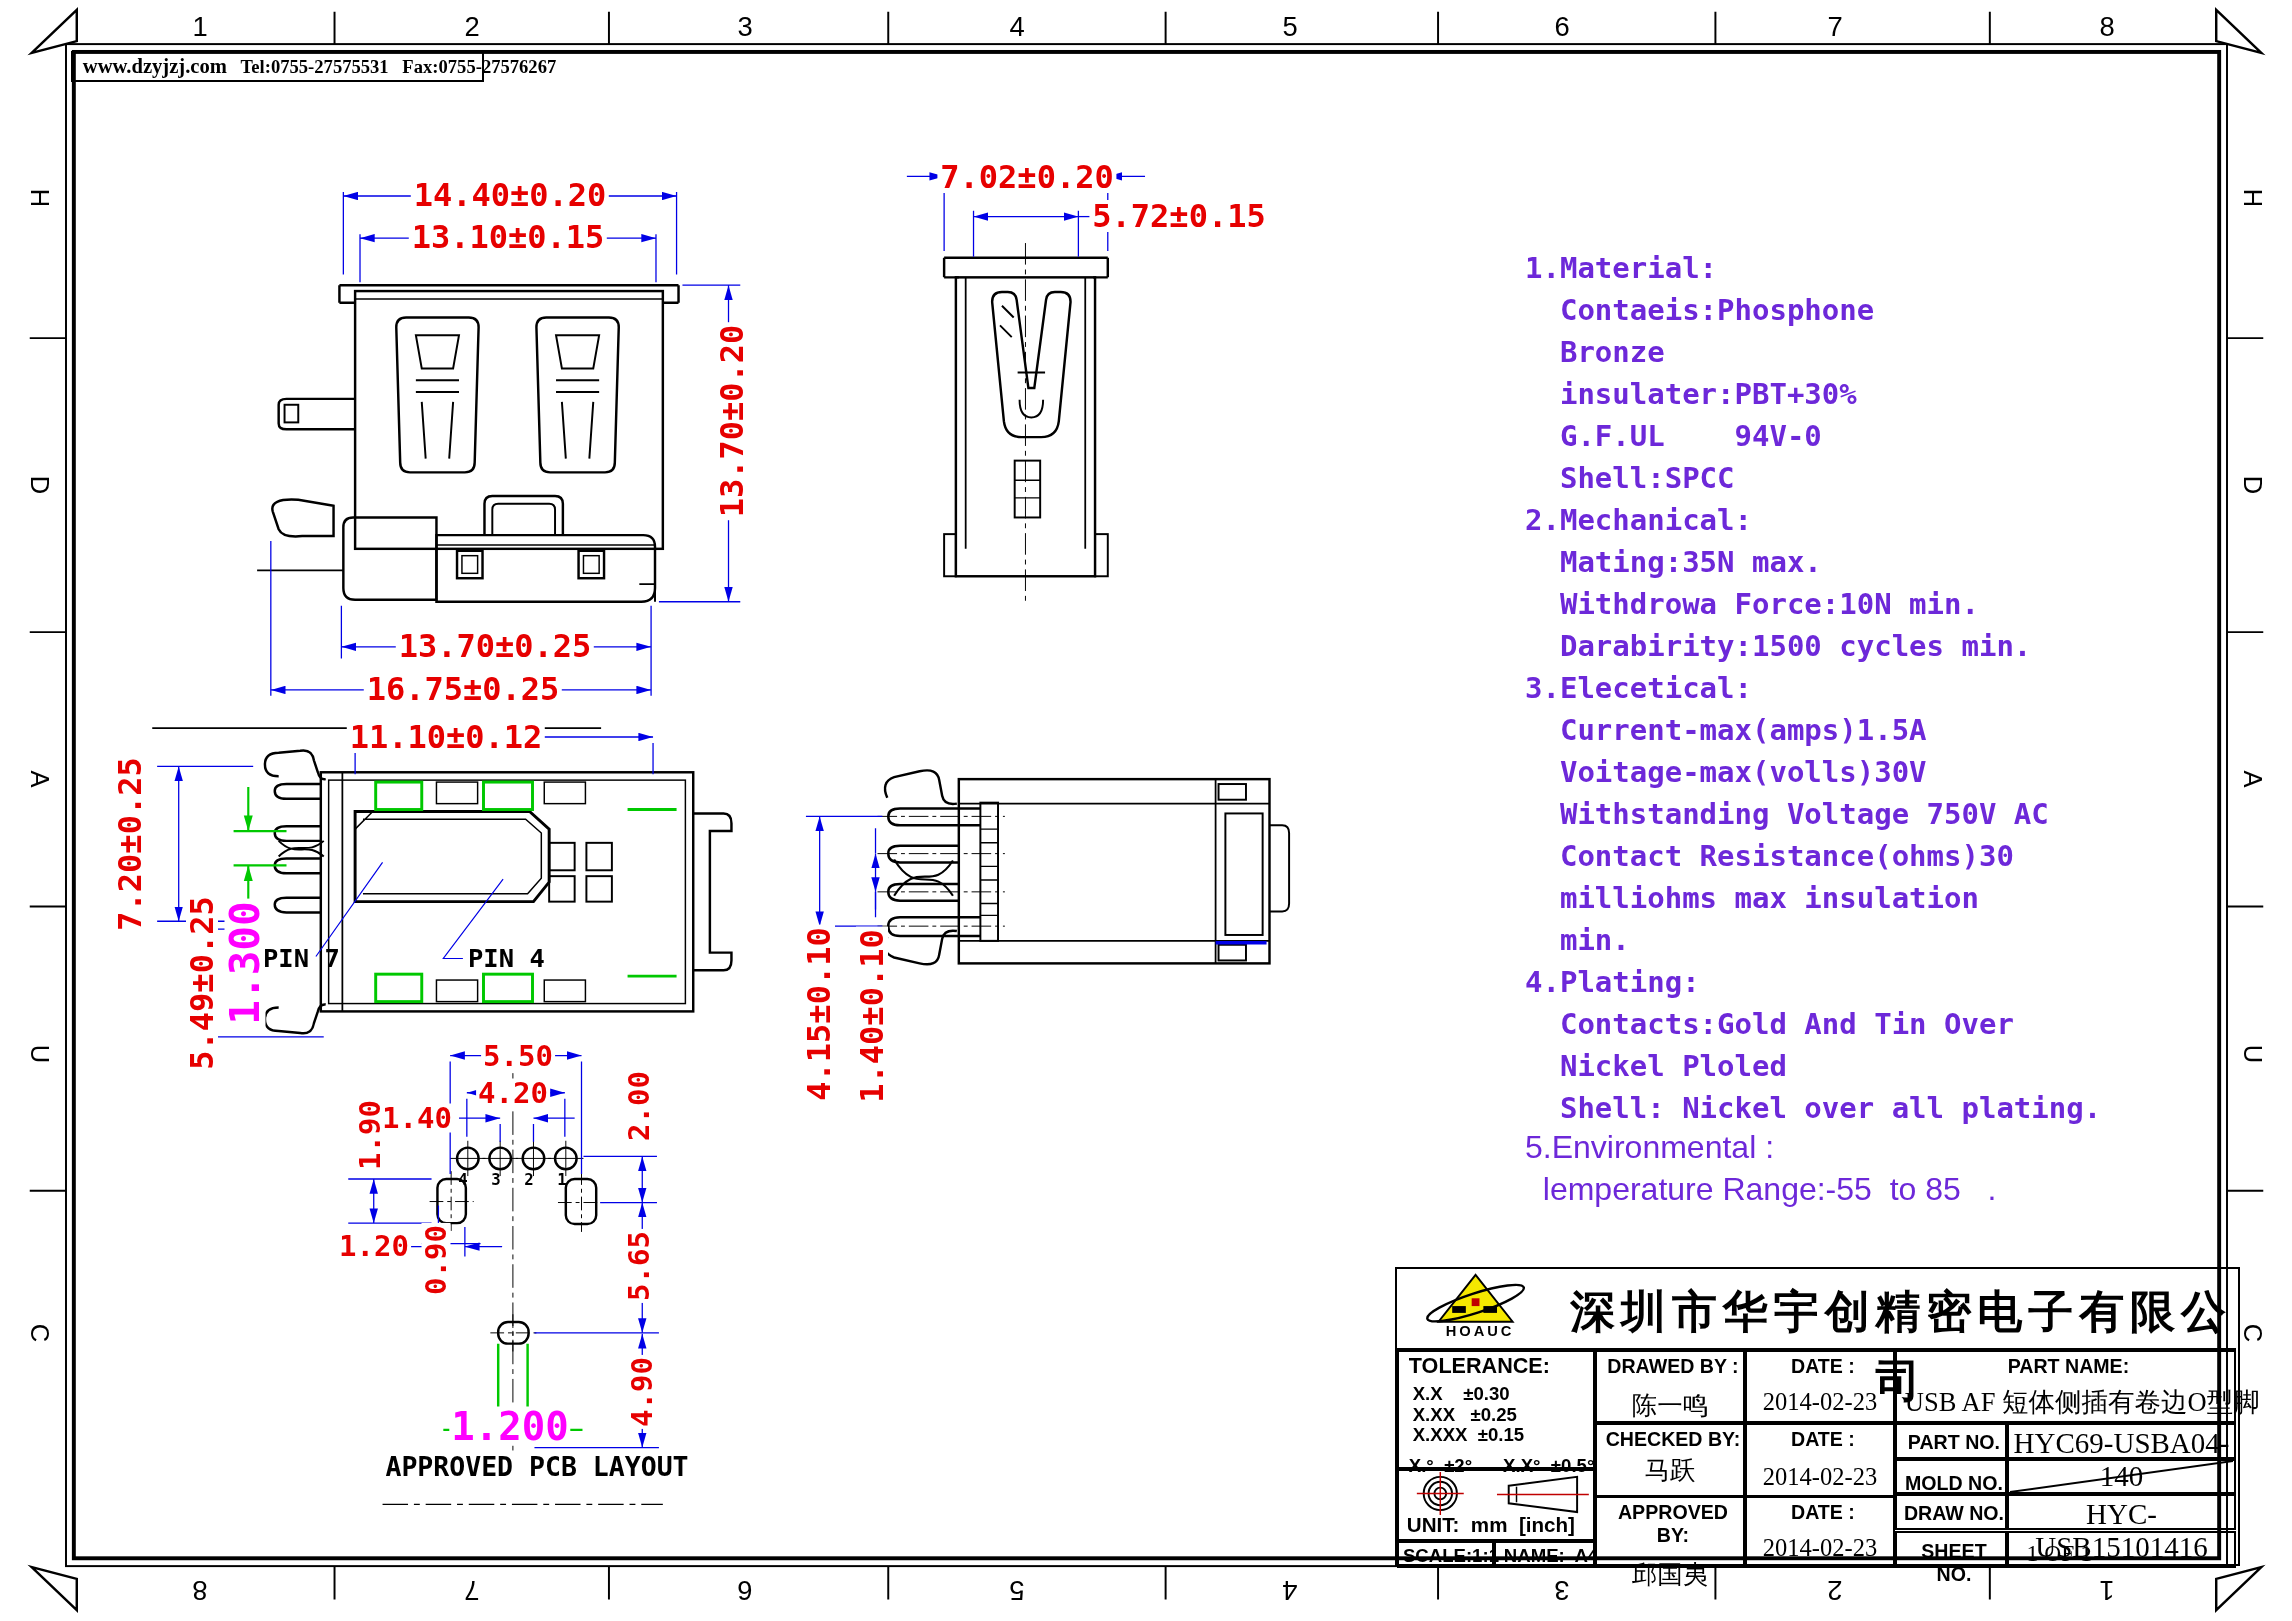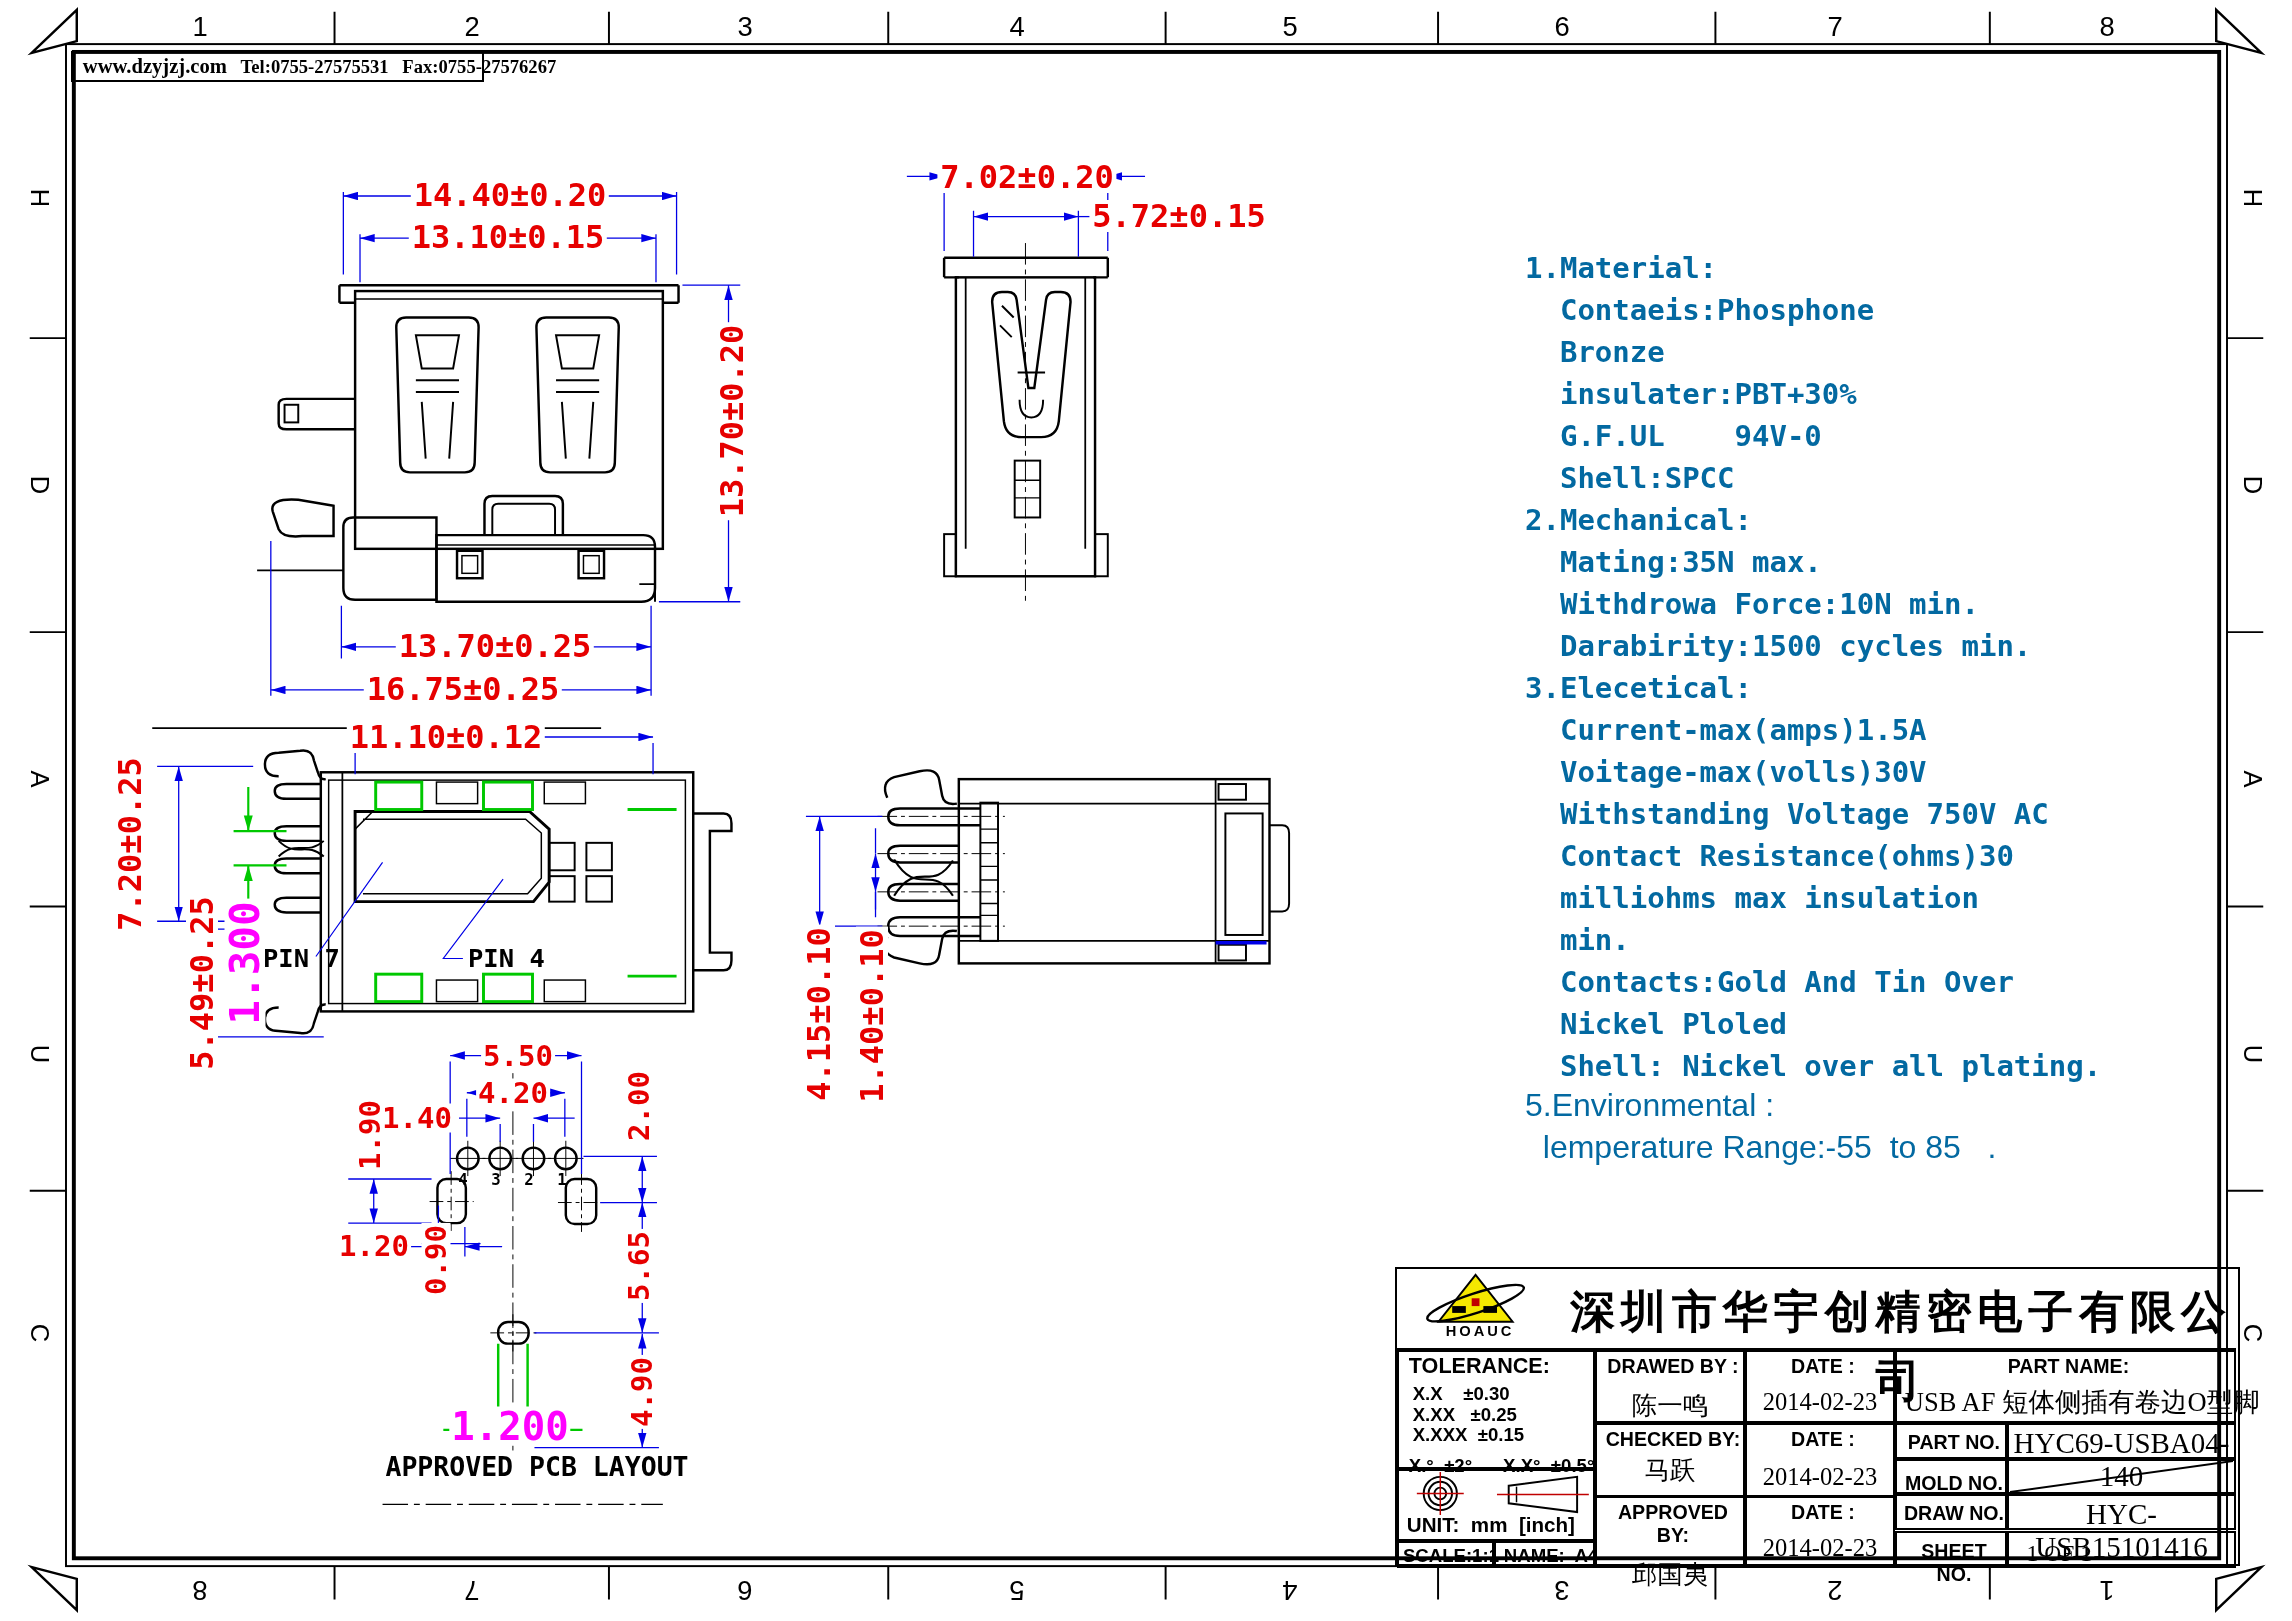--- a/index.html
+++ b/index.html
@@ -8,21 +8,21 @@
   .abs{position:absolute;}
   .lbl{position:absolute;transform:translate(-50%,-50%);white-space:pre;}
   .dim{font:bold 32px "DejaVu Sans Mono",monospace;color:#e60000;background:#fff;padding:0 2.9px;line-height:1;}
   .dimsm{font:bold 29px "DejaVu Sans Mono",monospace;color:#e60000;background:#fff;padding:0 2px;line-height:1;}
   .rot{transform:translate(-50%,-50%) rotate(-90deg);}
   .mag{color:#ff00ff;font-size:41px;}
   .blk{color:#000;}
   .gridnum{position:absolute;transform:translate(-50%,-50%);font:27.4px "Liberation Sans",sans-serif;color:#000;}
   .gridnum.flip{transform:translate(-50%,-50%) rotate(180deg);}
   .gridlet{position:absolute;transform:translate(-50%,-50%) rotate(90deg);font:25.5px "Liberation Sans",sans-serif;color:#000;}
-  .spec-line{white-space:pre;font:bold 29px "DejaVu Sans Mono",monospace;color:#0369a1;height:42px;line-height:42px;}
+  .spec-line{white-space:pre;font:bold 29px "DejaVu Sans Mono",monospace;color:#6d28d9;height:42px;line-height:42px;}
   .spec-line.alt{font:32px "Liberation Sans",sans-serif;}
   
   #tblock{position:absolute;left:1395px;top:1267px;width:845px;height:299px;border:2.9px solid #000;box-sizing:border-box;}
   .cell{position:absolute;border:2px solid #000;box-sizing:border-box;}
   .cl{font:bold 19.6px "Liberation Sans",sans-serif;padding:2.9px 0 0 5.9px;text-align:center;}
   .cv{font:25.5px "Liberation Serif",serif;text-align:center;}
   #company{position:absolute;left:167px;top:7.8px;width:674px;height:69px;
            font:600 45px "DejaVu Sans",sans-serif;letter-spacing:5.9px;text-align:center;line-height:69px;}
   .tol{font:bold 18.6px "Liberation Sans",sans-serif;white-space:pre;line-height:20.6px;}
   #hdrbox{position:absolute;left:71px;top:51px;width:413px;height:31px;border:2px solid #000;box-sizing:border-box;
@@ -325,20 +325,21 @@
     <div class="spec-line">  Mating:35N max.</div>
     <div class="spec-line">  Withdrowa Force:10N min.</div>
     <div class="spec-line">  Darabirity:1500 cycles min.</div>
     <div class="spec-line">3.Elecetical:</div>
     <div class="spec-line">  Current-max(amps)1.5A</div>
     <div class="spec-line">  Voitage-max(volls)30V</div>
     <div class="spec-line">  Withstanding Voltage 750V AC</div>
     <div class="spec-line">  Contact Resistance(ohms)30</div>
     <div class="spec-line">  milliohms max insulation</div>
     <div class="spec-line">  min.</div>
+    <div class="spec-line">4.Plating:</div>
     <div class="spec-line">  Contacts:Gold And Tin Over</div>
     <div class="spec-line">  Nickel Ploled</div>
     <div class="spec-line">  Shell: Nickel over all plating.</div>
     <div class="spec-line alt">5.Environmental :</div>
     <div class="spec-line alt">  lemperature Range:-55  to 85   .</div>
   </div>
 
   <div id="tblock">
 
     <div class="cell" style="left:0;top:0;width:839px;height:81px;border:none;border-bottom:2.9px solid #000">

